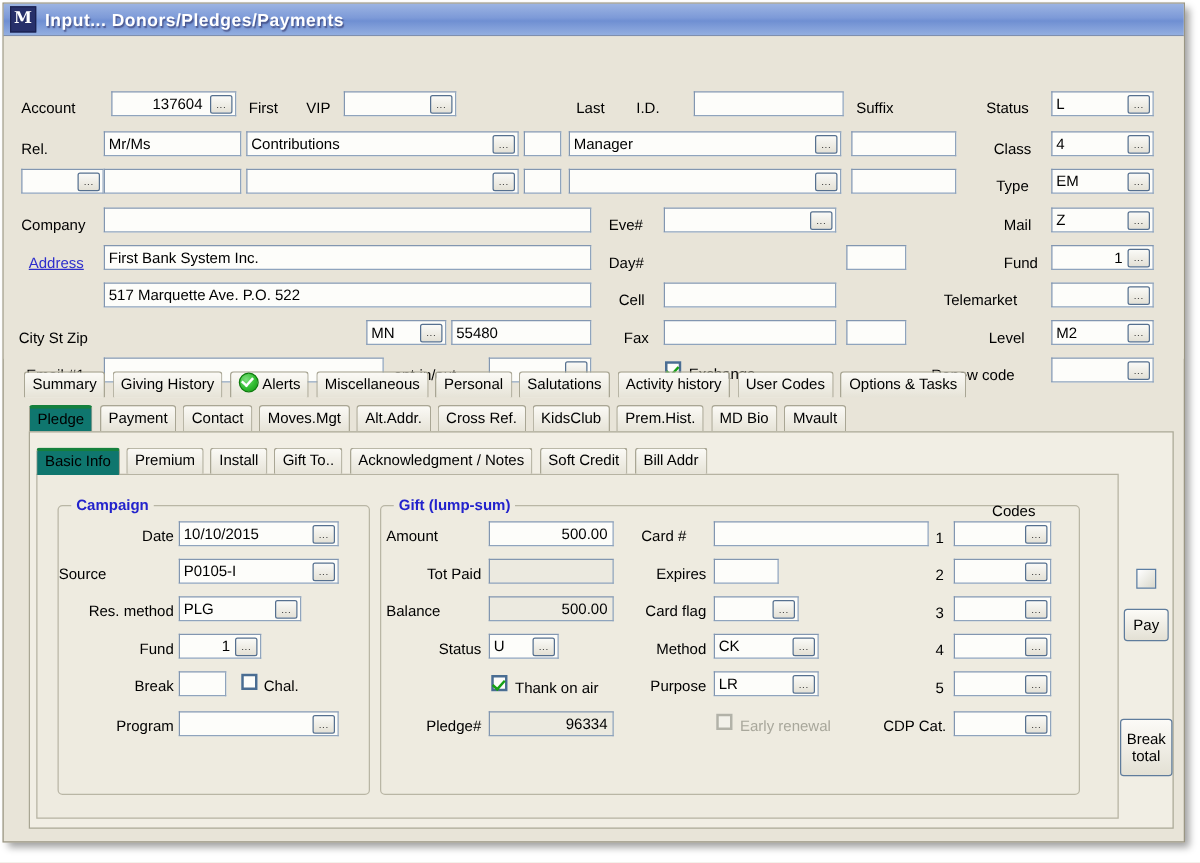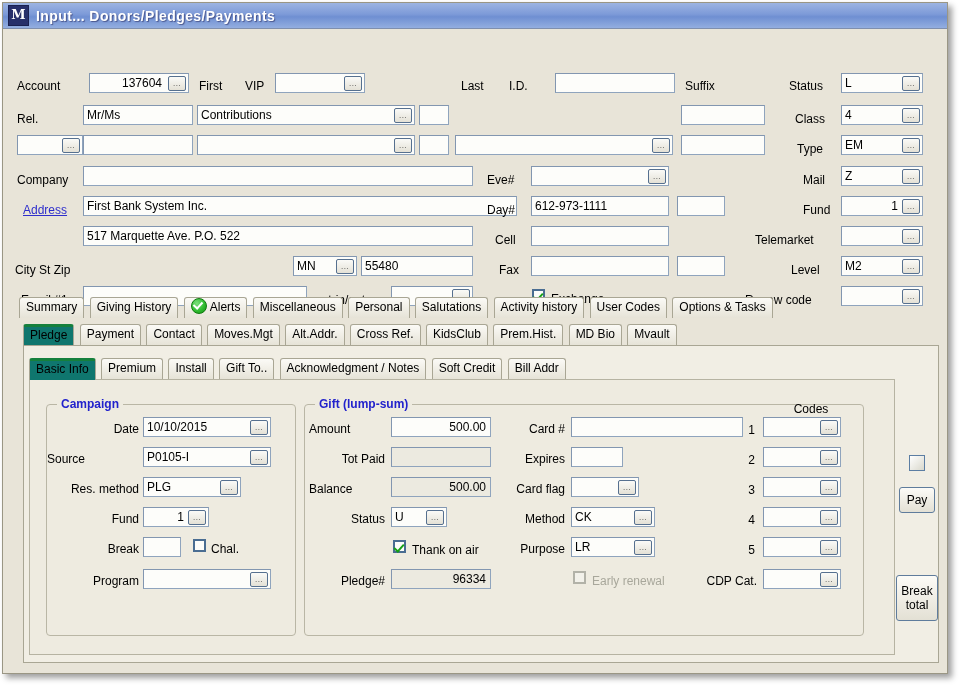--- a/index.html
+++ b/index.html
@@ -168,20 +168,24 @@
     <div class="fld" style="left:80px;top:76px;width:110px;">
       <span>Mr/Ms</span>
     </div>
     <div class="fld" style="left:194px;top:76px;width:218px;">
       <span>Contributions</span>
       <span class="brw" style="right:2px;"></span>
     </div>
     <div class="fld" style="left:416px;top:76px;width:30px;">
       <span></span>
     </div>
+    <div class="fld" style="left:452px;top:76px;width:218px;">
+      <span>Manager</span>
+      <span class="brw" style="right:2px;"></span>
+    </div>
     <div class="fld" style="left:678px;top:76px;width:84px;">
       <span></span>
     </div>
     <div class="lbl abs" style="left:792px;top:81px;">Class</div>
     <div class="fld" style="left:838px;top:76px;width:82px;">
       <span>4</span>
       <span class="brw" style="right:2px;"></span>
     </div>
 
     <div class="fld" style="left:14px;top:106px;width:66px;">
@@ -220,27 +224,24 @@
       <span></span>
       <span class="brw" style="right:2px;"></span>
     </div>
     <div class="lbl abs" style="left:800px;top:142px;">Mail</div>
     <div class="fld" style="left:838px;top:137px;width:82px;">
       <span>Z</span>
       <span class="brw" style="right:2px;"></span>
     </div>
 
     <div class="lbl abs blue-link" style="left:20px;top:172px;">Address</div>
-    <div class="fld" style="left:80px;top:167px;width:434px;">
+    <div class="fld" style="left:80px;top:167px;width:390px;">
       <span>First Bank System Inc.</span>
     </div>
     <div class="lbl abs" style="left:484px;top:172px;">Day#</div>
-    <div class="fld" style="left:528px;top:167px;width:138px;">
-      <span>612-973-1111</span>
-    </div>
     <div class="fld" style="left:674px;top:167px;width:48px;">
       <span></span>
     </div>
     <div class="lbl abs" style="left:800px;top:172px;">Fund</div>
     <div class="fld r" style="left:838px;top:167px;width:82px;">
       <span style="padding-right:20px;display:block;">1</span>
       <span class="brw" style="right:2px;"></span>
     </div>
 
     <div class="fld" style="left:80px;top:197px;width:390px;">
@@ -400,21 +401,21 @@
       </div>
 
       <span class="cbx on" style="left:88px;top:135px;"></span>
       <div class="lbl abs" style="left:107px;top:136px;">Thank on air</div>
 
       <div class="lbl abs" style="left:0px;top:167px;width:80px;text-align:right;">Pledge#</div>
       <div class="fld ro r" style="left:86px;top:164px;width:100px;">
         <span>96334</span>
       </div>
 
-      <div class="lbl abs" style="left:192px;top:15px;width:68px;text-align:right;">Card #</div>
+      <div class="lbl abs" style="left:192px;top:15px;width:68px;text-align:center;">Card #</div>
       <div class="fld" style="left:266px;top:12px;width:172px;">
         <span></span>
       </div>
 
       <div class="lbl abs" style="left:192px;top:45px;width:68px;text-align:right;">Expires</div>
       <div class="fld" style="left:266px;top:42px;width:52px;">
         <span></span>
       </div>
 
       <div class="lbl abs" style="left:192px;top:75px;width:68px;text-align:right;">Card flag</div>

